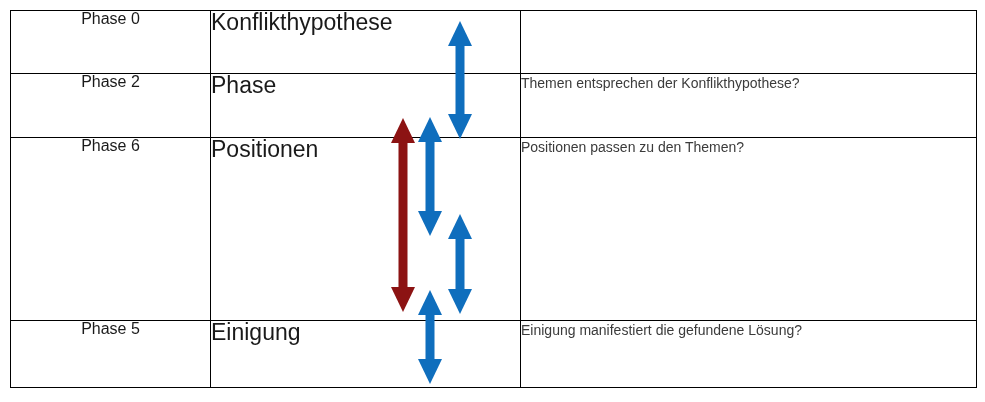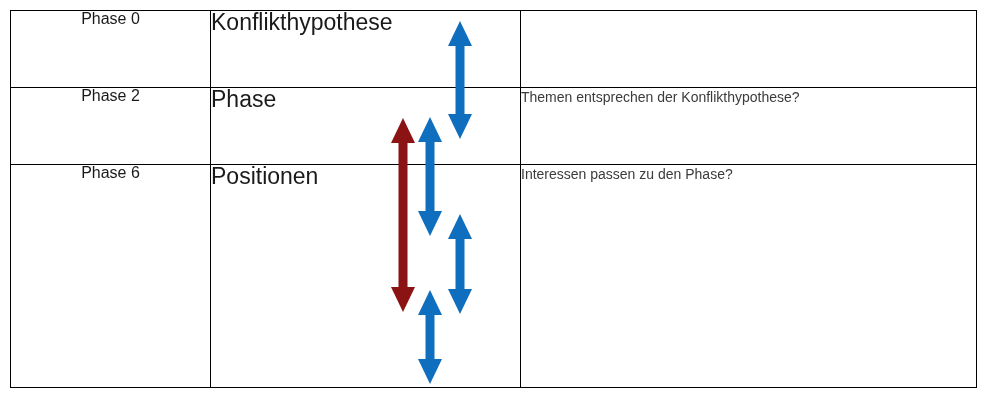--- a/index.html
+++ b/index.html
@@ -100,21 +100,26 @@
         <td class="cell-note"></td>
       </tr>
       <tr class="r2">
         <td class="cell-phase">Phase 2</td>
         <td class="cell-name">Phase</td>
         <td class="cell-note">Themen entsprechen der Konflikthypothese?</td>
       </tr>
       <tr class="r3">
         <td class="cell-phase">Phase 6</td>
         <td class="cell-name">Positionen</td>
-        <td class="cell-note">Interessen passen zu den Phase?</td>
+        <td class="cell-note">Positionen passen zu den Themen?</td>
+      </tr>
+      <tr class="r5">
+        <td class="cell-phase">Phase 5</td>
+        <td class="cell-name">Einigung</td>
+        <td class="cell-note">Einigung manifestiert die gefundene Lösung?</td>
       </tr>
     </tbody>
   </table>
 
   <svg id="arrow-layer" width="985" height="402" viewBox="0 0 985 402">
       <g>
         <rect x="455.5" y="44" width="9" height="72" fill="#0f6ebd"></rect>
         <polygon points="460,21 448,46 472,46" fill="#0f6ebd"></polygon>
         <polygon points="460,139 448,114 472,114" fill="#0f6ebd"></polygon>
       </g>

